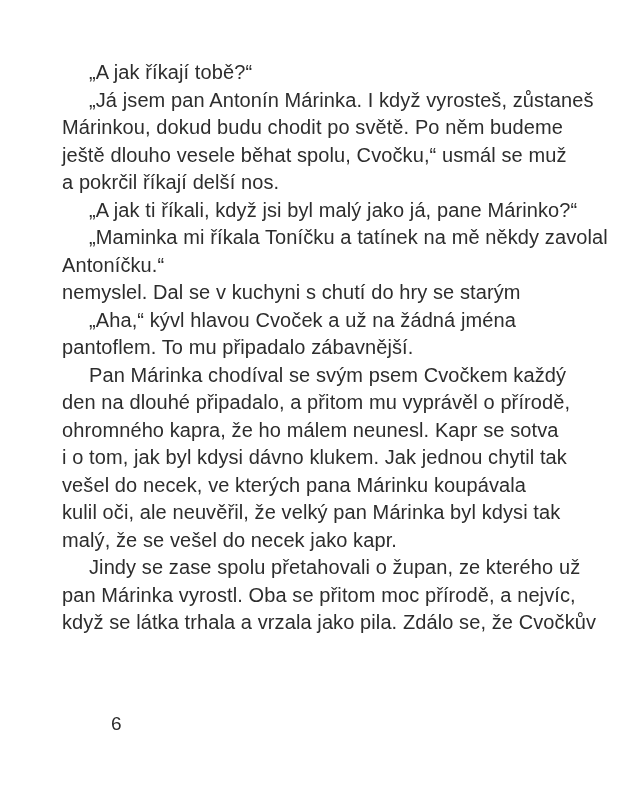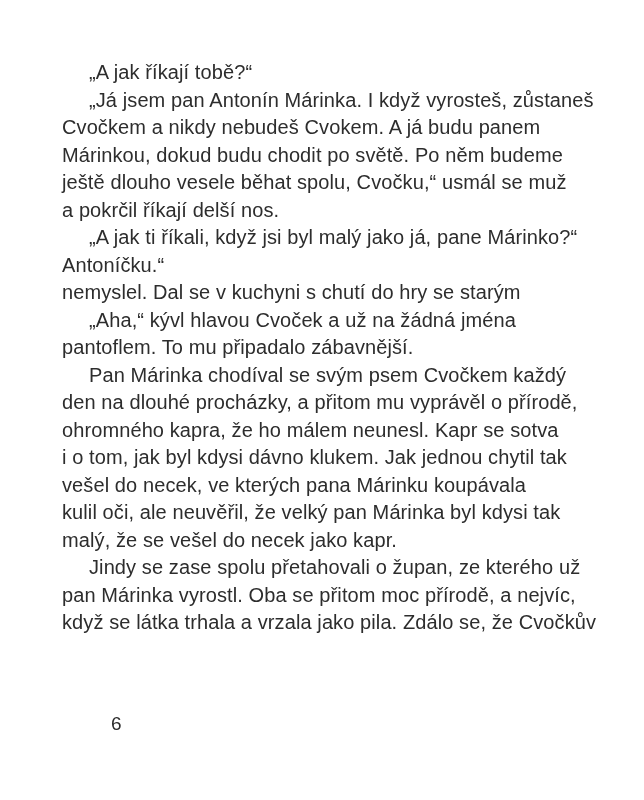--- a/index.html
+++ b/index.html
@@ -46,31 +46,31 @@
     line-height: 24px;
   }
 </style>
 </head>
 <body>
 
 <div class="page">
   <div class="text-block">
       <div class="line indent">„A jak říkají tobě?“</div>
       <div class="line indent">„Já jsem pan Antonín Márinka. I když vyrosteš, zůstaneš</div>
-      <div class="line">Cvočkem a nikdy nebudeš Cvokem. A já budu panem</div>
       <div class="line">Márinkou, dokud budu chodit po světě. Po něm budeme</div>
       <div class="line">ještě dlouho vesele běhat spolu, Cvočku,“ usmál se muž</div>
       <div class="line">a pokrčil říkají delší nos.</div>
       <div class="line indent">„A jak ti říkali, když jsi byl malý jako já, pane Márinko?“</div>
+      <div class="line indent">„Maminka mi říkala Toníčku a tatínek na mě někdy zavolal</div>
       <div class="line">Antoníčku.“</div>
       <div class="line">nemyslel. Dal se v kuchyni s chutí do hry se starým</div>
       <div class="line indent">„Aha,“ kývl hlavou Cvoček a už na žádná jména</div>
       <div class="line">pantoflem. To mu připadalo zábavnější.</div>
       <div class="line indent">Pan Márinka chodíval se svým psem Cvočkem každý</div>
-      <div class="line">den na dlouhé procházky, a přitom mu vyprávěl o přírodě,</div>
+      <div class="line">den na dlouhé připadalo, a přitom mu vyprávěl o přírodě,</div>
       <div class="line">ohromného kapra, že ho málem neunesl. Kapr se sotva</div>
       <div class="line">i o tom, jak byl kdysi dávno klukem. Jak jednou chytil tak</div>
       <div class="line">vešel do necek, ve kterých pana Márinku koupávala</div>
       <div class="line">kulil oči, ale neuvěřil, že velký pan Márinka byl kdysi tak</div>
       <div class="line">malý, že se vešel do necek jako kapr.</div>
       <div class="line indent">Jindy se zase spolu přetahovali o župan, ze kterého už</div>
       <div class="line">pan Márinka vyrostl. Oba se přitom moc přírodě, a nejvíc,</div>
       <div class="line">když se látka trhala a vrzala jako pila. Zdálo se, že Cvočkův</div>
     </div>
   <div class="page-number">6</div>

